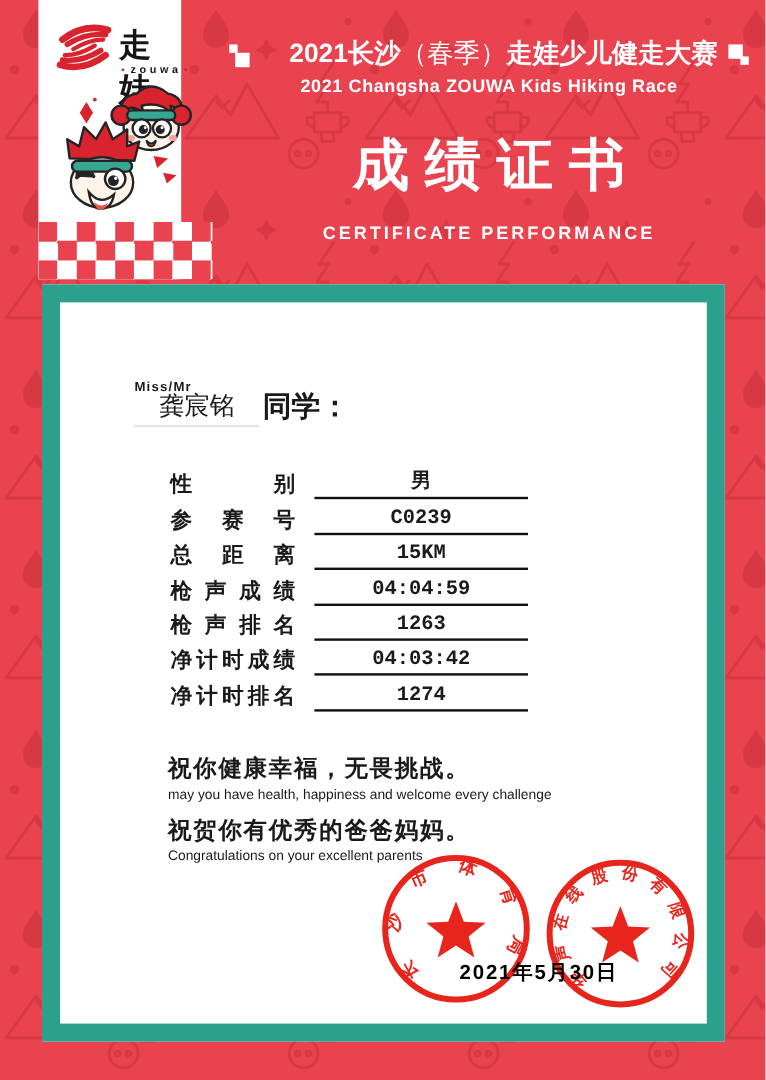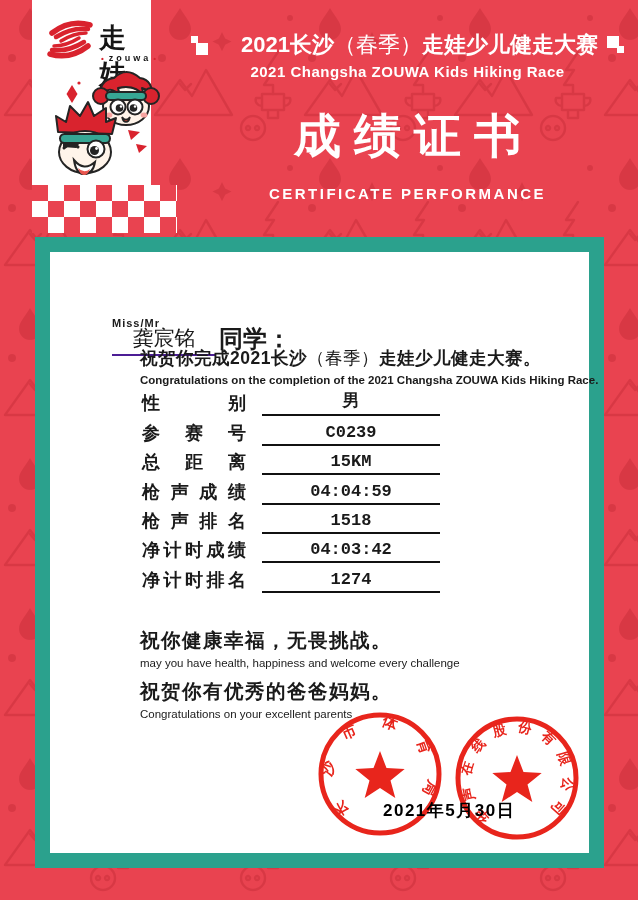--- a/index.html
+++ b/index.html
@@ -33,21 +33,21 @@
   .subtitle { margin-top:3px; font-size:15px; font-weight:700; letter-spacing:.5px; }
   .cert-title { margin-top:25px; font-size:47px; font-weight:800; letter-spacing:13px; padding-left:13px; }
   .cert-title-en { margin-top:17px; font-size:15px; font-weight:800; letter-spacing:2.5px; }
 
   
   .frame { position:absolute; left:35px; top:237px; width:569px; height:631px; background:#fff; border:15px solid #2BA18D; z-index:1; }
 
   .card-content { position:absolute; inset:0; z-index:3; color:#1A1A1A; }
 
   .name-row { position:absolute; left:112px; top:280px; display:flex; align-items:flex-end; }
-  .name-line { display:inline-block; width:104px; border-bottom:2px solid #4c1d95; text-align:center; padding-bottom:2px;margin-top:44px; }
+  .name-line { display:inline-block; width:104px; border-bottom:2px solid #e5e5e5; text-align:center; padding-bottom:2px;margin-top:44px; }
   .name { font-family:"DejaVu Serif","Liberation Serif",serif; font-size:21px; }
   .salutation { font-size:24px; font-weight:800; margin-left:3px; padding-bottom:1px; }
   .name-hint { position:absolute; left:112px; top:317px; font-size:11px; font-weight:700; letter-spacing:1px; }
 
   .congrats { position:absolute; left:140px; top:346px; }
   .congrats-zh { font-size:17.5px; font-weight:800; letter-spacing:.5px; white-space:nowrap; }
   .congrats-zh .paren { font-family:"DejaVu Serif","Liberation Serif",serif; font-weight:400; }
   .congrats-en { margin-top:4px; font-size:11.5px; font-weight:700; }
 
   .fields { position:absolute; left:142px; top:390px; width:298px; }
@@ -174,24 +174,20 @@
   <div class="frame"></div>
 
   <div class="card-content">
 
     <div class="name-row">
       <span class="name-line"><span class="name">龚宸铭</span></span>
       <span class="salutation">同学：</span>
     </div>
     <div class="name-hint">Miss/Mr</div>
 
-    <div class="congrats">
-      <p class="congrats-zh"><span>祝贺你完成2021长沙</span><span class="paren">（春季）</span><span>走娃少儿健走大赛。</span></p>
-      <p class="congrats-en">Congratulations on the completion of the 2021 Changsha ZOUWA Kids Hiking Race.</p>
-    </div>
 
     <div class="fields">
       <div class="field-row">
         <span class="flabel jchars" style="display: flex; justify-content: space-between;">
             <span>性</span>
             <span>别</span>
           </span>
         <span class="fline">
             <span class="fvalue">男</span>
           </span>
@@ -228,21 +224,21 @@
           </span>
       </div>
       <div class="field-row">
         <span class="flabel jchars" style="display: flex; justify-content: space-between;">
             <span>枪</span>
             <span>声</span>
             <span>排</span>
             <span>名</span>
           </span>
         <span class="fline">
-            <span class="fvalue">1518</span>
+            <span class="fvalue">1263</span>
           </span>
       </div>
       <div class="field-row">
         <span class="flabel jchars" style="display: flex; justify-content: space-between;">
             <span>净</span>
             <span>计</span>
             <span>时</span>
             <span>成</span>
             <span>绩</span>
           </span>

